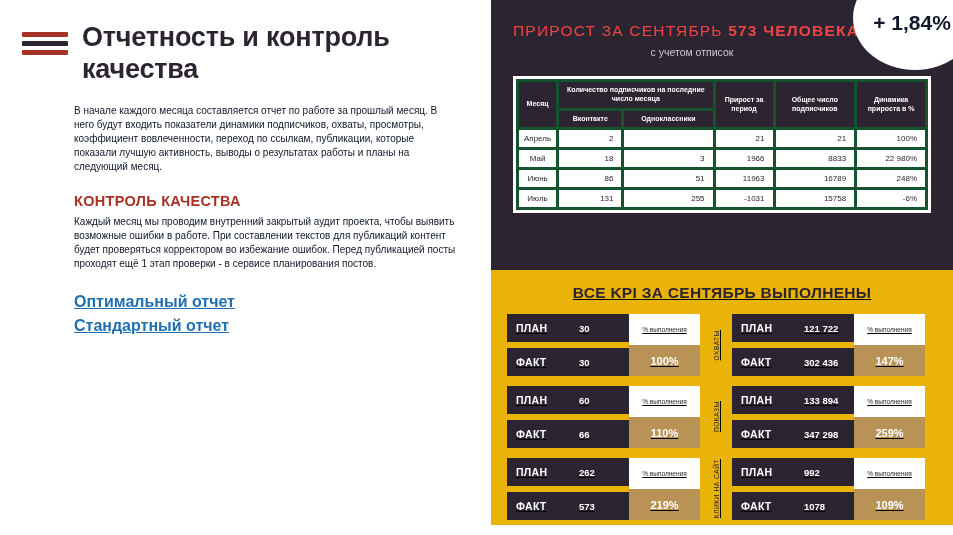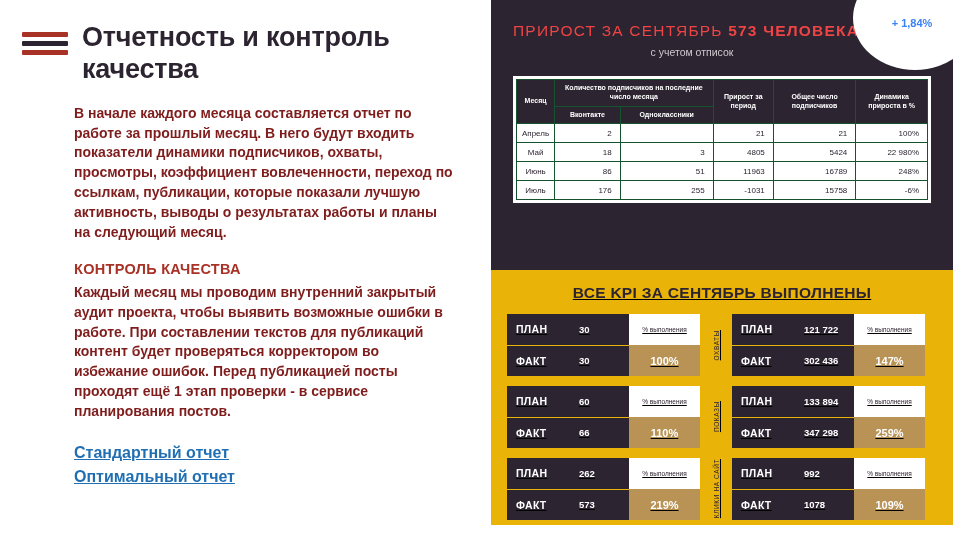--- a/index.html
+++ b/index.html
@@ -19,21 +19,21 @@
   .logo-mark .bar.b1 { background: #a93226; width: 46px; }
   .logo-mark .bar.b2 { background: #2c2431; width: 46px; }
   .logo-mark .bar.b3 { background: #a93226; width: 46px; }
   .slide-title {
     font-size: 27px; line-height: 1.18; font-weight: bold; color: #2c2431;
     letter-spacing: -0.2px; max-width: 380px;
   }
 
   .section { padding-left: 52px; }
   .sec-head { color: #a93226; font-weight: bold; font-size: 14.5px; letter-spacing: 0.3px; margin-bottom: 6px; }
-  .sec-body { color: #7f1d1d; font-size: 14px; line-height: 1.42; max-width: 382px; font-weight: bold; }
+  .sec-body { color: #0f172a; font-size: 10px; line-height: 1.42; max-width: 382px; }
   .sec-gap { height: 18px; }
 
   .links { padding-left: 52px; margin-top: 22px; }
   .links a {
     display: block; color: #1f6fb2; font-weight: bold; font-size: 16px;
     text-decoration: underline; margin-bottom: 6px;
   }
 
   
   .right { width: 462px; height: 535px; position: relative; }
@@ -41,41 +41,41 @@
   .growth-title { color: #ef4444; font-size: 15.5px; letter-spacing: 1.2px; font-weight: normal; }
   .growth-title b { font-weight: bold; }
   .growth-sub { color: #cfc9cf; font-size: 10.5px; text-align: center; margin-top: 6px; margin-right: 60px; }
 
   .badge {
     position: absolute; right: -24px; top: -34px; width: 124px; height: 104px;
     background: #ffffff; border-radius: 50%;
     display: flex; align-items: center; justify-content: center;
     box-shadow: none;
   }
-  .badge span { color: #3b82f6; font-weight: bold; font-size: 11px; margin-top: 10px; margin-left: -6px; }
+  .badge span { color: #0f172a; font-weight: bold; font-size: 21px; margin-top: 10px; margin-left: -6px; }
 
   
   .dtable-wrap { margin-top: 18px; background: #ffffff; border: 3px solid #ffffff; }
   table.dtable { width: 100%; border-collapse: collapse; font-size: 7.5px; color: #2c2431; background: #ffffff; }
-  table.dtable th, table.dtable td { border: 1px solid #14532d; padding: 4px 5px; text-align: center; }
+  table.dtable th, table.dtable td { border: 3px solid #14532d; padding: 4px 5px; text-align: center; }
   table.dtable thead th { background: #2c2431; color: #ffffff; font-size: 7px; font-weight: bold; line-height: 1.25; }
   table.dtable thead th.sub { background: #2c2431; }
   table.dtable tbody td { height: 19px; font-size: 8px; }
   table.dtable tbody td.lbl { text-align: center; }
   table.dtable tbody td.num { text-align: right; padding-right: 8px; }
 
   
   .right-bottom { background: #eab308; height: 255px; padding: 14px 16px 0 16px; text-decoration: underline; }
   .kpi-title { text-align: center; color: #2c2431; font-weight: bold; font-size: 15.5px; letter-spacing: 0.3px; margin-bottom: 12px; }
   .kpi-rows { display: flex; flex-direction: column; gap: 10px; }
   .kpi-row { display: flex; align-items: center; gap: 8px; }
   .kpi-card { background: #ffffff; display: flex; width: 193px; height: 62px; }
   .kpi-left { width: 122px; display: flex; flex-direction: column; }
   .kpi-cell { flex: 1; display: flex; align-items: center; background: #2c2431; color: #ffffff; }
-  .kpi-cell + .kpi-cell { border-top: 1px solid #eab308; }
+  .kpi-cell + .kpi-cell { border-top: 6px solid #eab308; }
   .kpi-cell .k-label { width: 72px; font-weight: bold; font-size: 10.5px; padding-left: 9px; letter-spacing: 0.3px; }
   .kpi-cell .k-val { font-weight: bold; font-size: 9.5px; }
   .kpi-right { width: 71px; display: flex; flex-direction: column; }
   .kpi-pct-top { flex: 1; display: flex; align-items: center; justify-content: center; font-size: 6.5px; color: #2c2431; background: #ffffff; }
   .kpi-pct-bot { flex: 1; display: flex; align-items: center; justify-content: center; font-weight: bold; font-size: 11px; color: #ffffff; background: #b99256; }
   .kpi-axis { width: 16px; display: flex; align-items: center; justify-content: center; }
   .kpi-axis span {
     writing-mode: vertical-rl; transform: rotate(180deg);
     font-size: 6.5px; letter-spacing: 0.6px; color: #2c2431;
   }
@@ -101,22 +101,22 @@
     </div>
 
     <div class="sec-gap"></div>
 
     <div class="section">
       <div class="sec-head">КОНТРОЛЬ КАЧЕСТВА</div>
       <div class="sec-body">Каждый месяц мы проводим внутренний закрытый аудит проекта, чтобы выявить возможные ошибки в работе. При составлении текстов для публикаций контент будет проверяться корректором во избежание ошибок. Перед публикацией посты проходят ещё 1 этап проверки - в сервисе планирования постов.</div>
     </div>
 
     <div class="links">
+      <a href="#">Оптимальный отчет</a>
       <a href="#">Стандартный отчет</a>
-      <a href="#">Оптимальный отчет</a>
     </div>
   </div>
 
   <div class="right">
 
     <div class="right-top">
       <div class="badge">
         <span>+ 1,84%</span>
       </div>
 
@@ -146,35 +146,35 @@
               <td class="num">2</td>
               <td class="num"></td>
               <td class="num">21</td>
               <td class="num">21</td>
               <td class="num">100%</td>
             </tr>
             <tr>
               <td class="lbl">Май</td>
               <td class="num">18</td>
               <td class="num">3</td>
-              <td class="num">4805</td>
-              <td class="num">5424</td>
+              <td class="num">1966</td>
+              <td class="num">8833</td>
               <td class="num">22 980%</td>
             </tr>
             <tr>
               <td class="lbl">Июнь</td>
               <td class="num">86</td>
               <td class="num">51</td>
               <td class="num">11963</td>
               <td class="num">16789</td>
               <td class="num">248%</td>
             </tr>
             <tr>
               <td class="lbl">Июль</td>
-              <td class="num">176</td>
+              <td class="num">131</td>
               <td class="num">255</td>
               <td class="num">-1031</td>
               <td class="num">15758</td>
               <td class="num">-6%</td>
             </tr>
           </tbody>
         </table>
       </div>
     </div>
 

